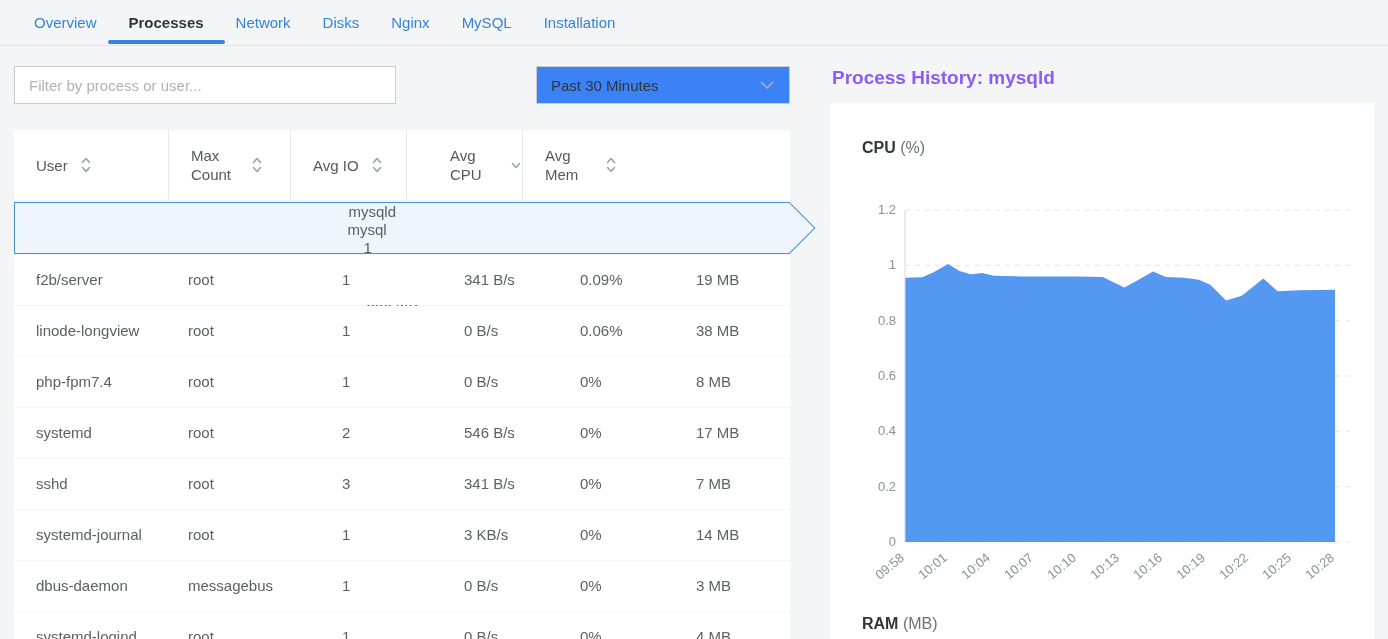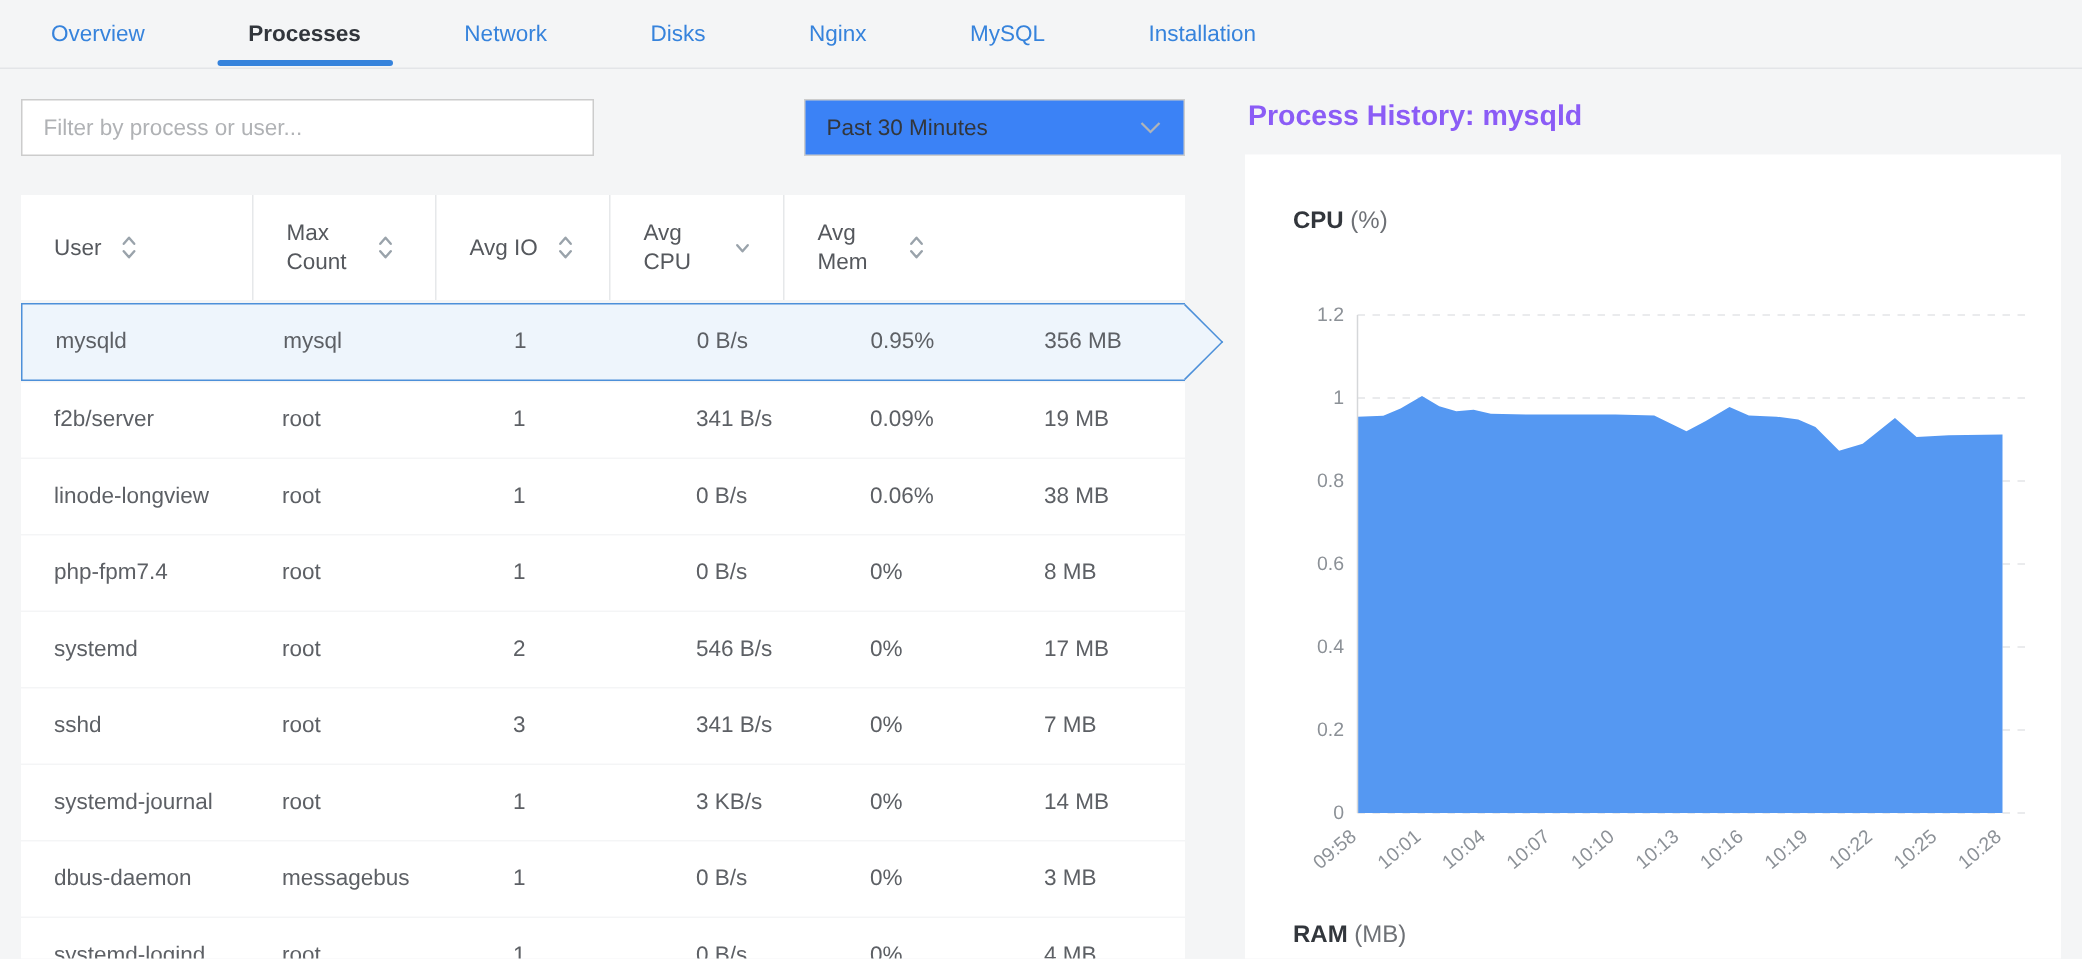--- a/index.html
+++ b/index.html
@@ -7,21 +7,21 @@
   body {
     position:relative; overflow:hidden;
     background:#f4f5f6;
     font-family:"Liberation Sans", sans-serif;
     color:#5d6065;
   }
   
   .tabbar {
     position:absolute; top:0; left:0; right:0; height:46px;
     border-bottom:1px solid #e3e5e8;
-    display:flex; align-items:center; padding-left:34px; gap:69px;
+    display:flex; align-items:center; padding-left:34px; gap:32px;
   }
   .tab {
     position:relative; height:46px; display:flex; align-items:center;
     font-size:15px; color:#3683dc; cursor:pointer; white-space:nowrap;
   }
   .tab.active { color:#32363c; font-weight:700; }
   .tab.active::after {
     content:""; position:absolute; left:-21px; right:-21px; bottom:2px;
     height:4px; background:#3683dc; border-radius:3px;
   }
@@ -45,29 +45,29 @@
   }
   .th {
     display:flex; align-items:center; padding-left:22px; cursor:pointer;
     color:#55585d; font-size:15px;
   }
   .th + .th { border-left:1px solid #e6e8ea; }
   .th .lbl { line-height:19px; }
   .th .lbl.narrow { max-width:48px; }
   .th .sorticon { margin-left:12px; display:flex; flex:none; }
   .c0{width:152px;} .c1{width:154px;} .c2{width:122px;}
-  .c3{width:116px;} .c4{width:116px;} .c5{width:116px;}
+  .c3{width:116px;} .c4{width:116px;justify-content:flex-end;} .c5{width:116px;}
   .trow {
     display:flex; align-items:center; background:#fff; height:50px;
     margin-bottom:1px; position:relative; cursor:pointer; font-size:15px;
   }
   .td { padding-left:22px; padding-right:8px; line-height:18px; }
   .td.proc { word-break:break-all; }
   .trow.selected {
-    background:#eef5fc; border:1px solid #4d90d9; border-right:none; height:52px;
+    background:#eef5fc; border:1px solid #4d90d9; border-right:none; height:52px;flex-direction:column;
   }
   .trow.selected .arrow {
     content:""; position:absolute; right:-18px; top:50%; margin-top:-18px;
     width:36px; height:36px; transform:rotate(45deg);
     background:#eef5fc;
     border-top:1px solid #4d90d9; border-right:1px solid #4d90d9;
   }
   
   .panel-title {
     position:absolute; left:832px; top:67px;

